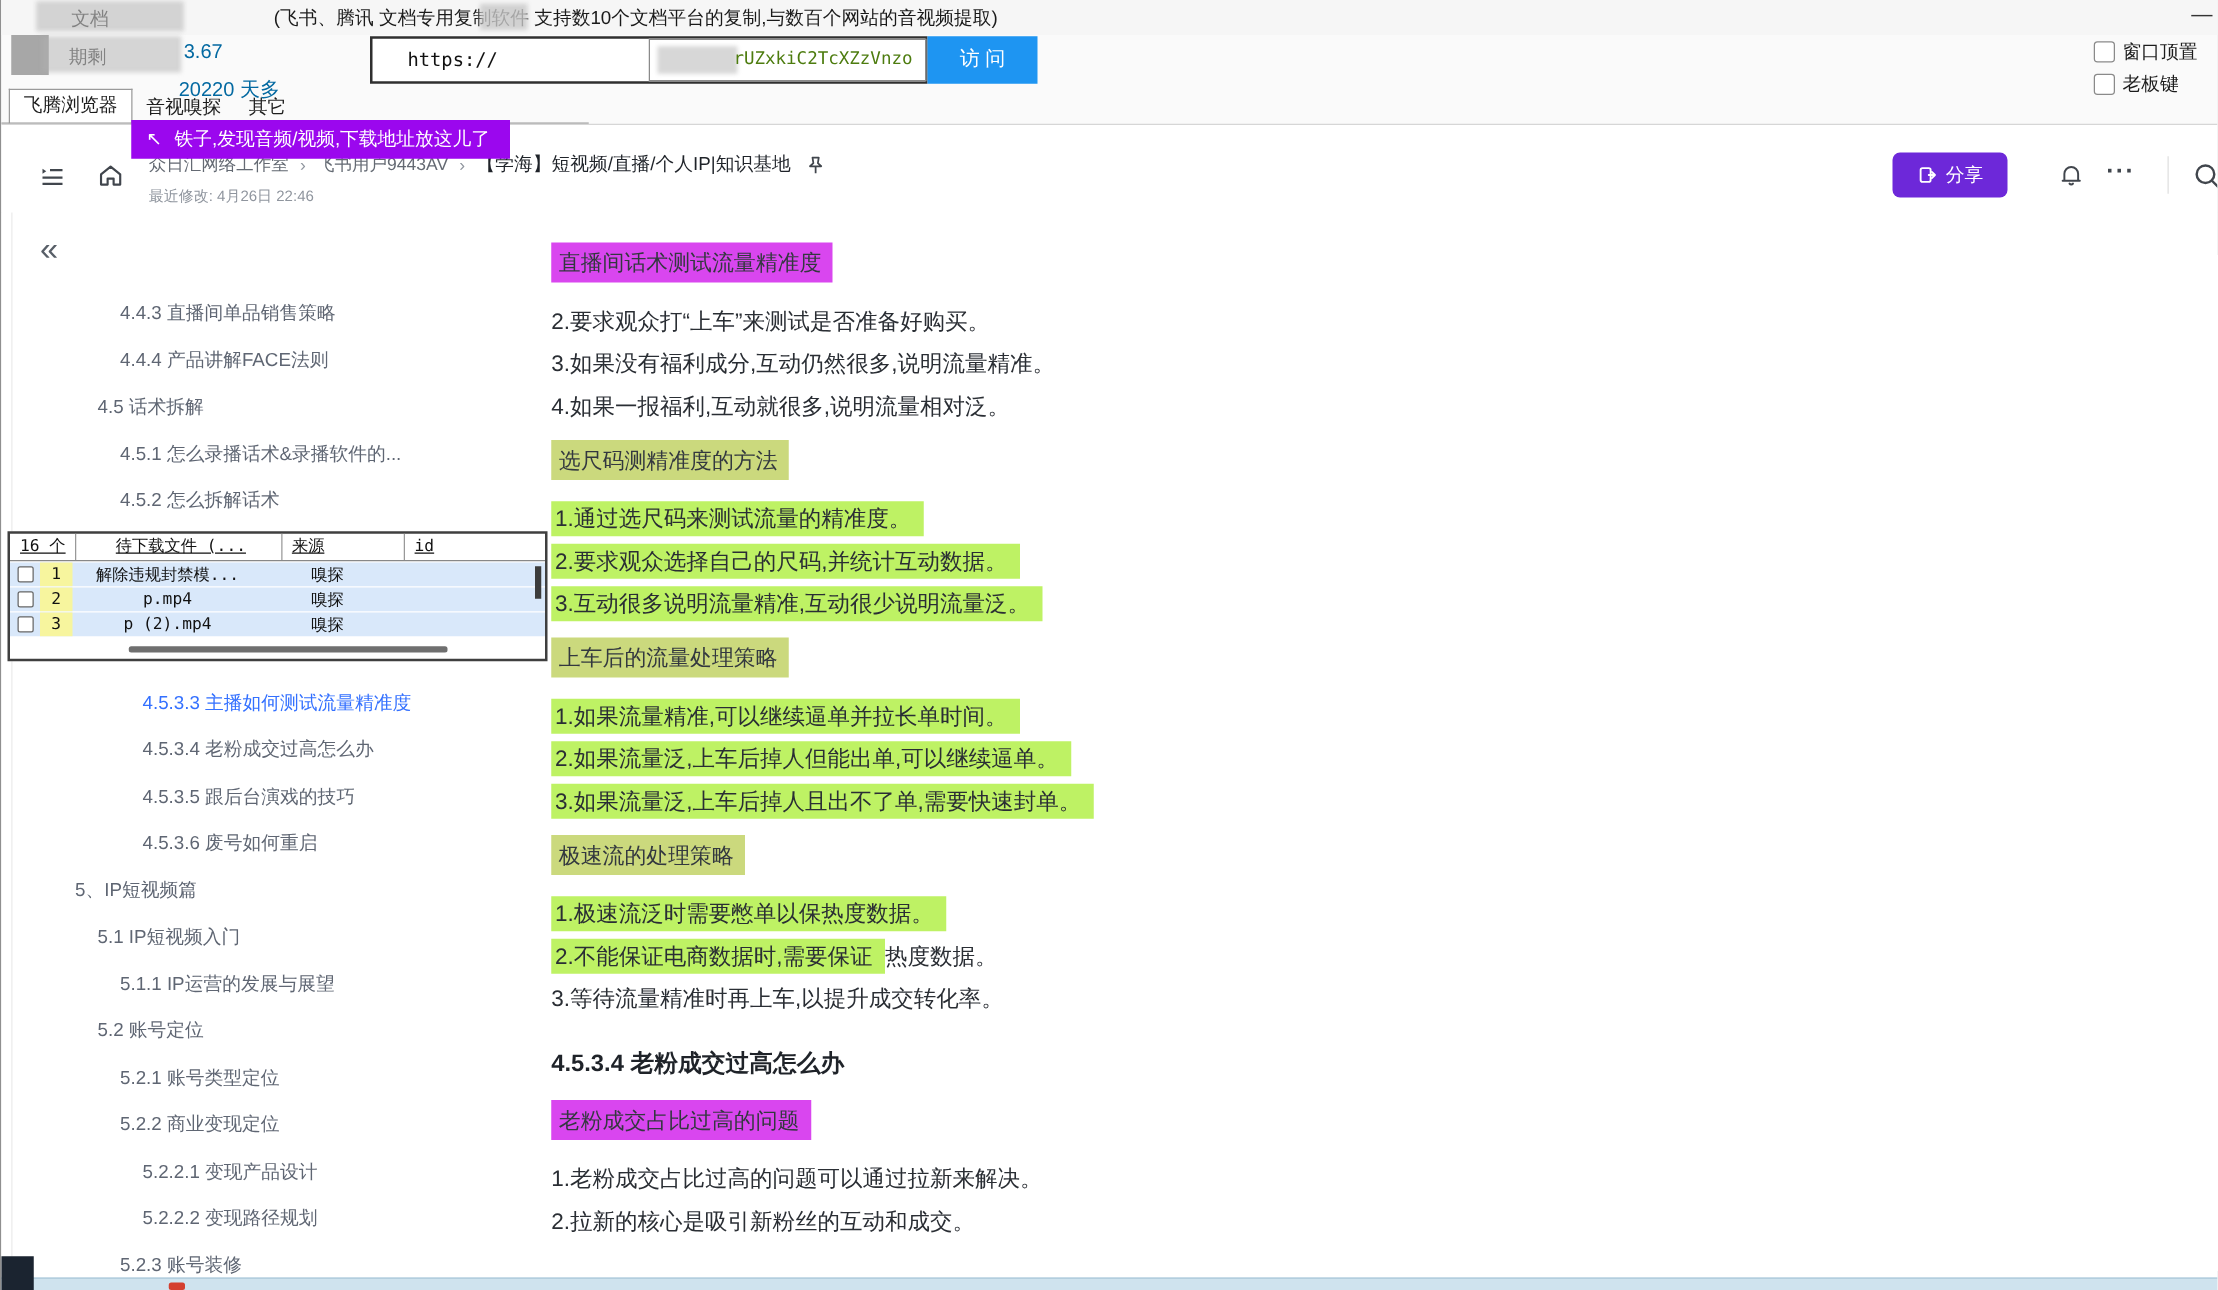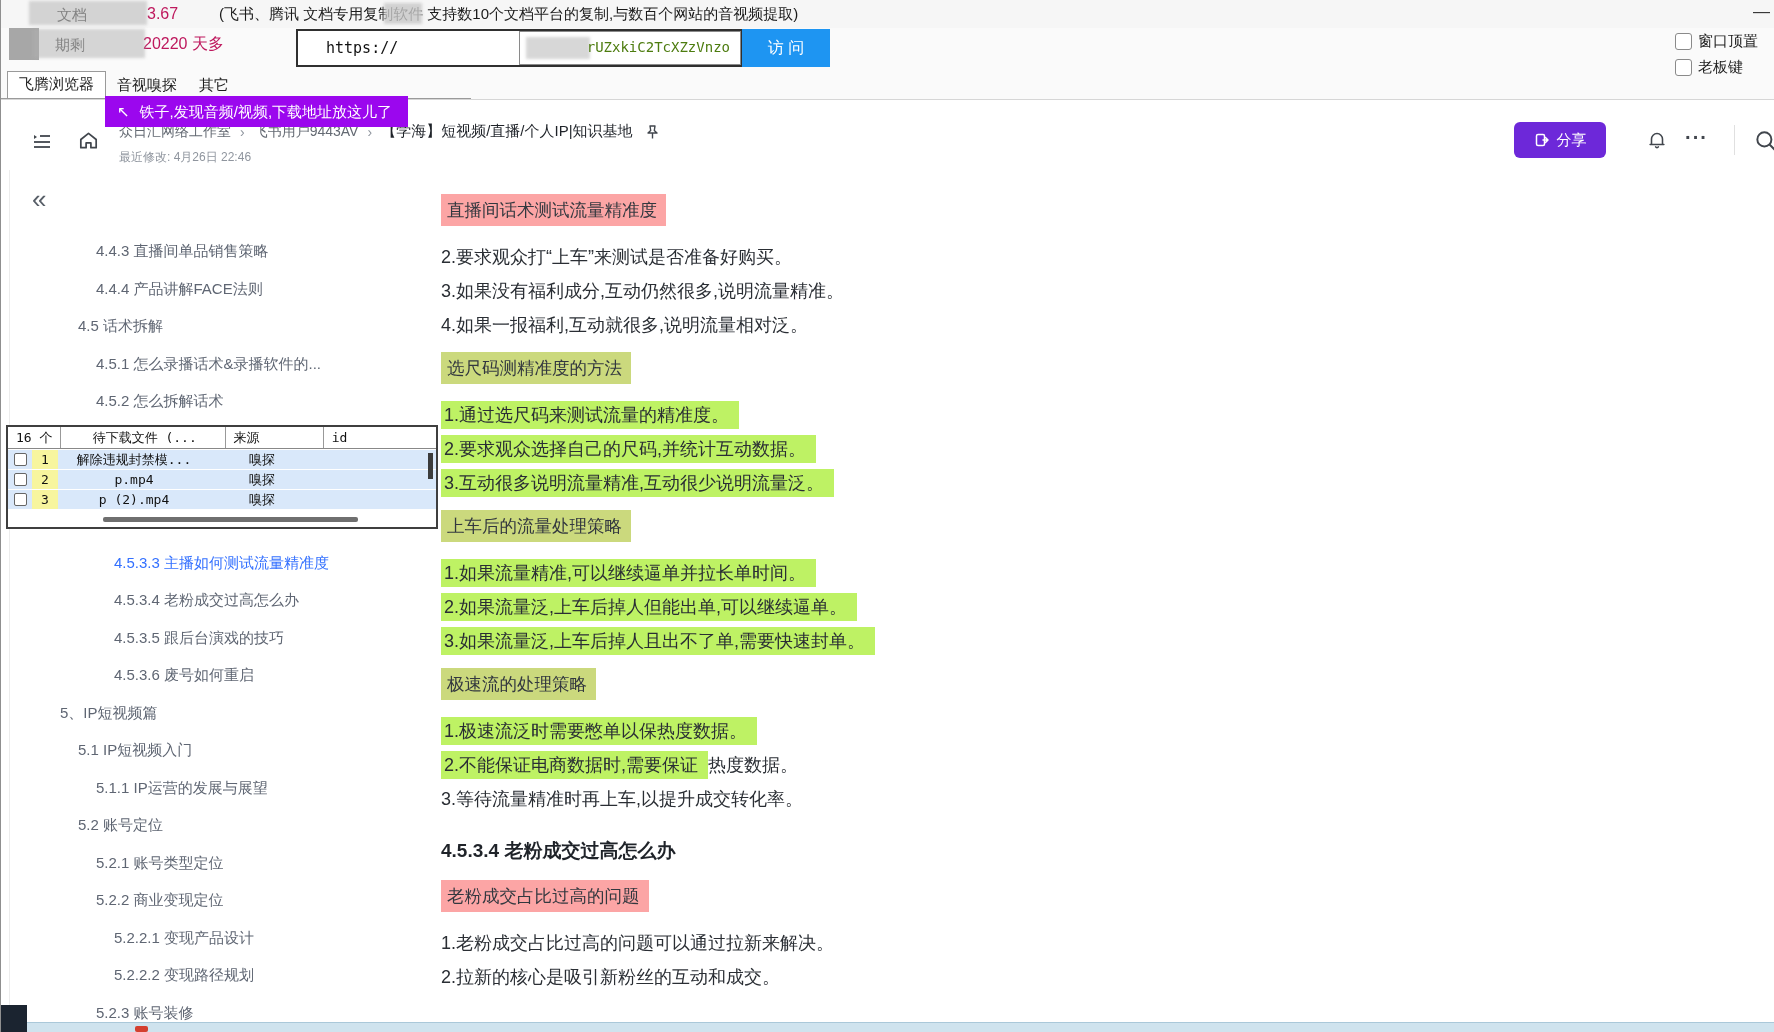--- a/index.html
+++ b/index.html
@@ -5,21 +5,21 @@
   * { margin:0; padding:0; box-sizing:border-box; }
   html,body { background:#e8e8e8; }
   body { font-family:"Liberation Sans","DejaVu Sans",sans-serif; }
   #canvas { position:relative; width:1774px; height:1032px; background:#fff; overflow:hidden;
             border-left:1px solid #8f8f8f; }
 
   
   #ext-panel { position:absolute; left:0; top:0; width:1774px; height:100px; background:#fafafa; }
   .ext-row1 { position:absolute; left:0; top:0; width:100%; height:28px; background:#f6f6f6; }
   .stat-label { position:absolute; font-size:15px; color:#555; }
-  .stat-value { position:absolute; font-size:16px; color:#be185d; }
+  .stat-value { position:absolute; font-size:16px; color:#0369a1;margin-top:28px; }
   #doc-label { left:56px; top:6px; }
   #doc-value { left:146px; top:5px; }
   #ext-desc { position:absolute; left:218px; top:5px; font-size:15px; color:#1a1a1a; white-space:nowrap; }
   #expiry-label { left:54px; top:36px; }
   #expiry-value { left:142px; top:34px; }
   .grey-box { position:absolute; left:8px; top:28px; width:30px; height:32px; background:#a7a7a7; }
   .blur { position:absolute; background:rgba(175,175,175,.5); filter:blur(1.5px); }
   #blur-a { left:28px; top:1px; width:118px; height:24px; }
   #blur-b { left:32px; top:29px; width:112px; height:29px; }
   #blur-c { left:383px; top:3px; width:38px; height:21px; background:rgba(200,200,200,.8); }
@@ -69,37 +69,37 @@
   #main { position:absolute; left:0; top:170px; width:1774px; height:862px; background:#fff; }
   #sidebar { position:absolute; left:8px; top:0; width:432px; height:862px; border-left:1px solid #ececec; }
   #collapse-btn { position:absolute; left:22px; top:14px; font-size:26px; color:#585f68; cursor:pointer; }
   #sidebar-list { position:absolute; left:0; top:62px; width:432px; }
   .sb-item { height:37.5px; line-height:37.5px; font-size:15px; color:#5f6673; white-space:nowrap; overflow:hidden; cursor:pointer; }
   .sb-item.active { color:#3370ff; }
 
   
   #download-panel { position:absolute; left:5px; top:255px; width:432px; height:104px; background:#fff;
                     border:2px solid #3f3f3f; z-index:40; font-family:"DejaVu Sans Mono",monospace; }
-  #dl-header { display:flex; height:22px; border-bottom:1px solid #888; align-items:center; font-size:13px; color:#111; }
+  #dl-header { display:flex; height:22px; border-bottom:1px solid #888; align-items:center; font-size:13px; color:#111;text-decoration:underline; }
   .dl-hcell { height:100%; line-height:21px; padding-left:8px; border-right:1px solid #999; overflow:hidden; white-space:nowrap; }
   .dl-hcell:last-child { border-right:none; }
   #dl-body { position:relative; }
   .dl-row { display:flex; height:19px; align-items:center; background:#d9e8fa; margin-top:1px; font-size:13px; color:#111; }
   .dl-check { width:13px; height:13px; background:#fff; border:1px solid #666; border-radius:2px; margin-left:6px; flex:none; cursor:pointer; }
   .dl-num { width:26px; margin-left:5px; background:#f7f59e; text-align:center; height:100%; line-height:19px; flex:none; }
   .dl-name { width:152px; text-align:center; white-space:nowrap; overflow:hidden; flex:none; }
   .dl-src { width:104px; text-align:center; flex:none; }
   .dl-fill { flex:1; }
   #dl-vscroll { position:absolute; right:3px; top:26px; width:5px; height:26px; background:#3c3c3c; z-index:41; }
   #dl-hscroll { position:absolute; left:95px; bottom:5px; width:255px; height:5px; background:#6f6f6f; border-radius:2px; z-index:41; }
 
   
   #doc-content { position:absolute; left:440px; top:0; width:1100px; padding-top:14px; }
   .blk-h { display:table; font-size:17.5px; color:#33383f; padding:4px 9px 4px 6px; margin:10px 0 14px 0; white-space:nowrap; }
-  .hl-yellow { background:#fca5a5; }
+  .hl-yellow { background:#d946ef; }
   .hl-green  { background:#cbd97d; }
   .hl-none   { background:none; padding-left:0; }
   .bold-h { font-weight:700; font-size:19px; color:#1f2329; margin:18px 0 12px 0; }
   .blk-p { font-size:18px; line-height:34px; color:#2a2e34; white-space:nowrap; }
   .sel { background:#bef264; padding:4px 10px 4px 3px; }
 
   
   #bottom-strip { position:absolute; left:0; top:1022px; width:1774px; height:10px; background:#cfe3ee; border-top:1px solid #aac8d9; z-index:70; }
   #corner-dark { position:absolute; left:0; top:1005px; width:26px; height:27px; background:#1b2430; z-index:71; }
   #strip-red { position:absolute; left:134px; top:1026px; width:13px; height:6px; background:#d43f2f; border-radius:2px; z-index:72; }

